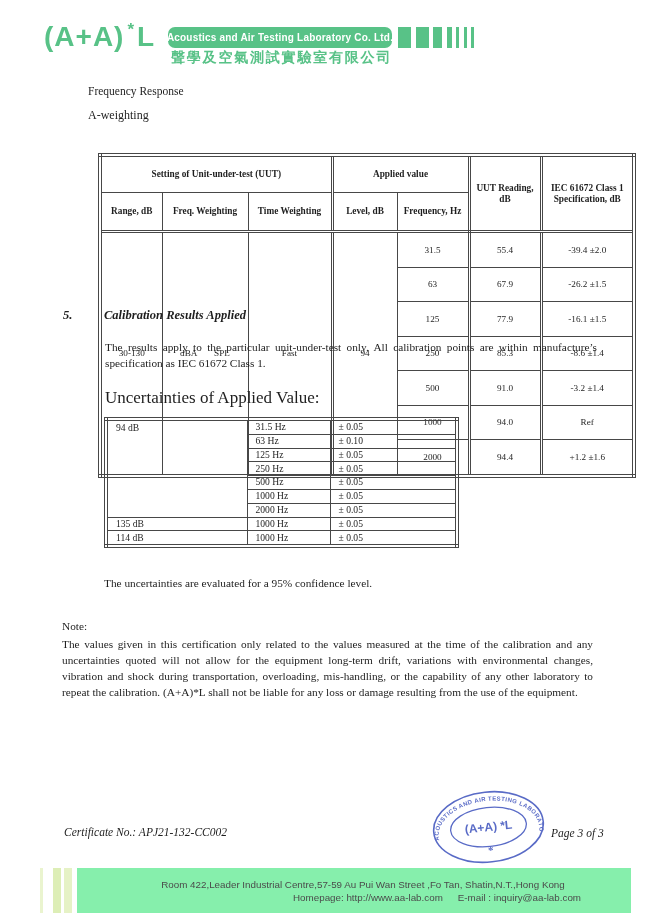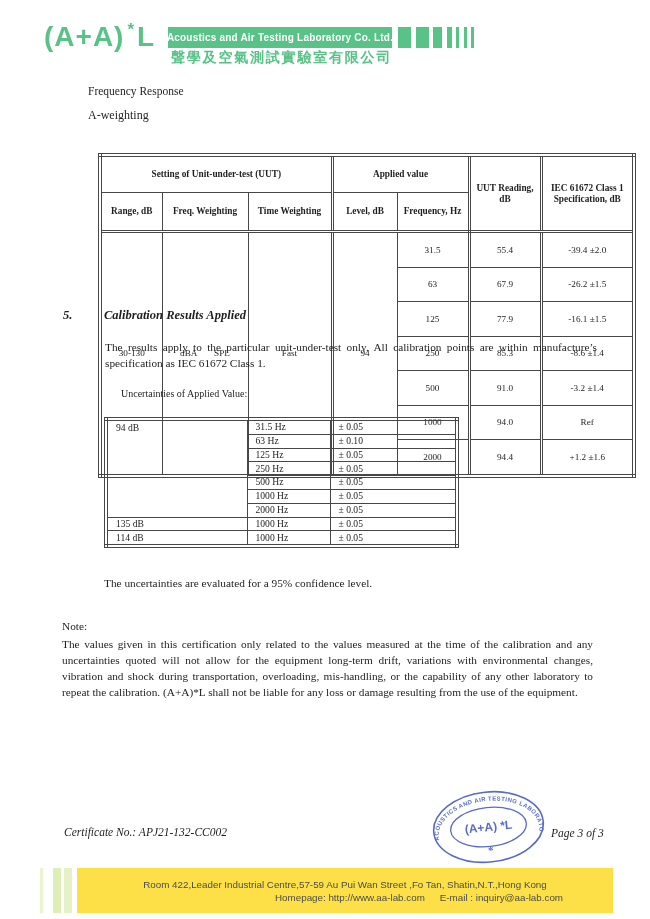--- a/index.html
+++ b/index.html
@@ -5,21 +5,21 @@
   html,body{margin:0;padding:0;}
   body{width:650px;height:919px;background:#ffffff;position:relative;
        font-family:"Liberation Serif",serif;color:#1e1e1e;overflow:hidden;}
   .abs{position:absolute;}
 
   
   .logo{left:44px;top:20px;font-family:"Liberation Sans",sans-serif;
         font-weight:bold;font-size:28px;color:#58c287;letter-spacing:1px;white-space:nowrap;}
   .logo .star{font-size:17px;vertical-align:11px;margin:0 2px 0 3px;}
   .band{left:168px;top:27px;width:224px;height:21px;background:#58c287;
-        display:flex;align-items:center;justify-content:center;}
+        display:flex;align-items:center;justify-content:center;border-radius:7px;}
   .band span{color:#ffffff;font-family:"Liberation Sans",sans-serif;font-weight:bold;
         font-size:10px;letter-spacing:0.2px;white-space:nowrap;}
   .chinese{left:171px;top:49px;font-family:"Liberation Sans",sans-serif;font-weight:bold;
         font-size:14px;color:#58c287;letter-spacing:1.8px;white-space:nowrap;}
   .bars{left:398px;top:27px;height:21px;display:flex;gap:4.5px;align-items:stretch;}
   .bars i{display:block;background:#58c287;}
   .b1{width:13px;} .b2{width:13px;} .b3{width:9px;} .b4{width:5px;}
   .b5{width:3px;} .b6{width:3px;} .b7{width:3px;}
 
   
@@ -36,21 +36,21 @@
   .t1 tr.h2 td{height:17px;font-weight:bold;font-size:9.3px;}
   .t1 .hb{border-bottom:3px double #474747;}
   .t1 .dl{border-left:3px double #474747;}
   .t1 .mh{font-weight:bold;font-size:9.3px;}
   .fwflex{display:flex;justify-content:space-evenly;}
 
   
   .s5num{left:63px;top:308px;font-weight:bold;font-style:italic;font-size:12.5px;}
   .s5title{left:104px;top:308px;font-weight:bold;font-style:italic;font-size:12.5px;}
   .s5para{left:105px;top:340px;width:492px;font-size:11.3px;line-height:15.5px;text-align:justify;}
-  .s5label{left:105px;top:388px;font-size:10px;margin-left:16px;}
+  .s5label{left:105px;top:388px;font-size:17px;}
 
   
   .t2wrap{left:104px;top:417px;}
   .t2{table-layout:fixed;width:351px;border:4px double #474747;}
   .t2 td{border:1px solid #474747;font-size:9.6px;height:12.8px;
          padding:0 0 0 8px;text-align:left;vertical-align:middle;line-height:1.1;}
   .t2 td.u{}
   .t2 td.lvl-top{vertical-align:top;padding-top:2px;}
 
   .confline{left:104px;top:577px;font-size:11.3px;}
@@ -62,23 +62,23 @@
   
   .certno{left:64px;top:826px;font-style:italic;font-size:11.5px;}
   .pageno{left:551px;top:827px;font-style:italic;font-size:11.5px;}
   .stamp{left:431px;top:790px;transform:rotate(-6deg);opacity:0.92;}
 
   
   .fbar{top:868px;height:45px;position:absolute;}
   .fbar-1{left:40px;width:3px;background:#eaf4cf;}
   .fbar-2{left:53px;width:8px;background:#ddeeb6;}
   .fbar-3{left:64px;width:8px;background:#e6f2c6;}
-  .fbox{left:77px;top:868px;width:536px;height:45px;background:#fde047;
+  .fbox{left:77px;top:868px;width:536px;height:45px;background:#86efac;
         display:flex;flex-direction:column;justify-content:center;
-        font-family:"Liberation Sans",sans-serif;font-size:9.8px;color:#4b4b4b;line-height:13px;}
+        font-family:"Liberation Sans",sans-serif;font-size:9.8px;color:#4b4b4b;line-height:13px;padding-left:18px;}
   .fline{display:flex;}
   .fl1{justify-content:center;text-align:center;}
   .fl2{justify-content:flex-end;padding-right:14px;}
   .fl2 .gap{display:inline-block;width:83px;}
   .fl3{justify-content:flex-end;padding-right:50px;}
   .fl3 .gap{display:inline-block;width:15px;}
 </style>
 </head>
 <body>
 

